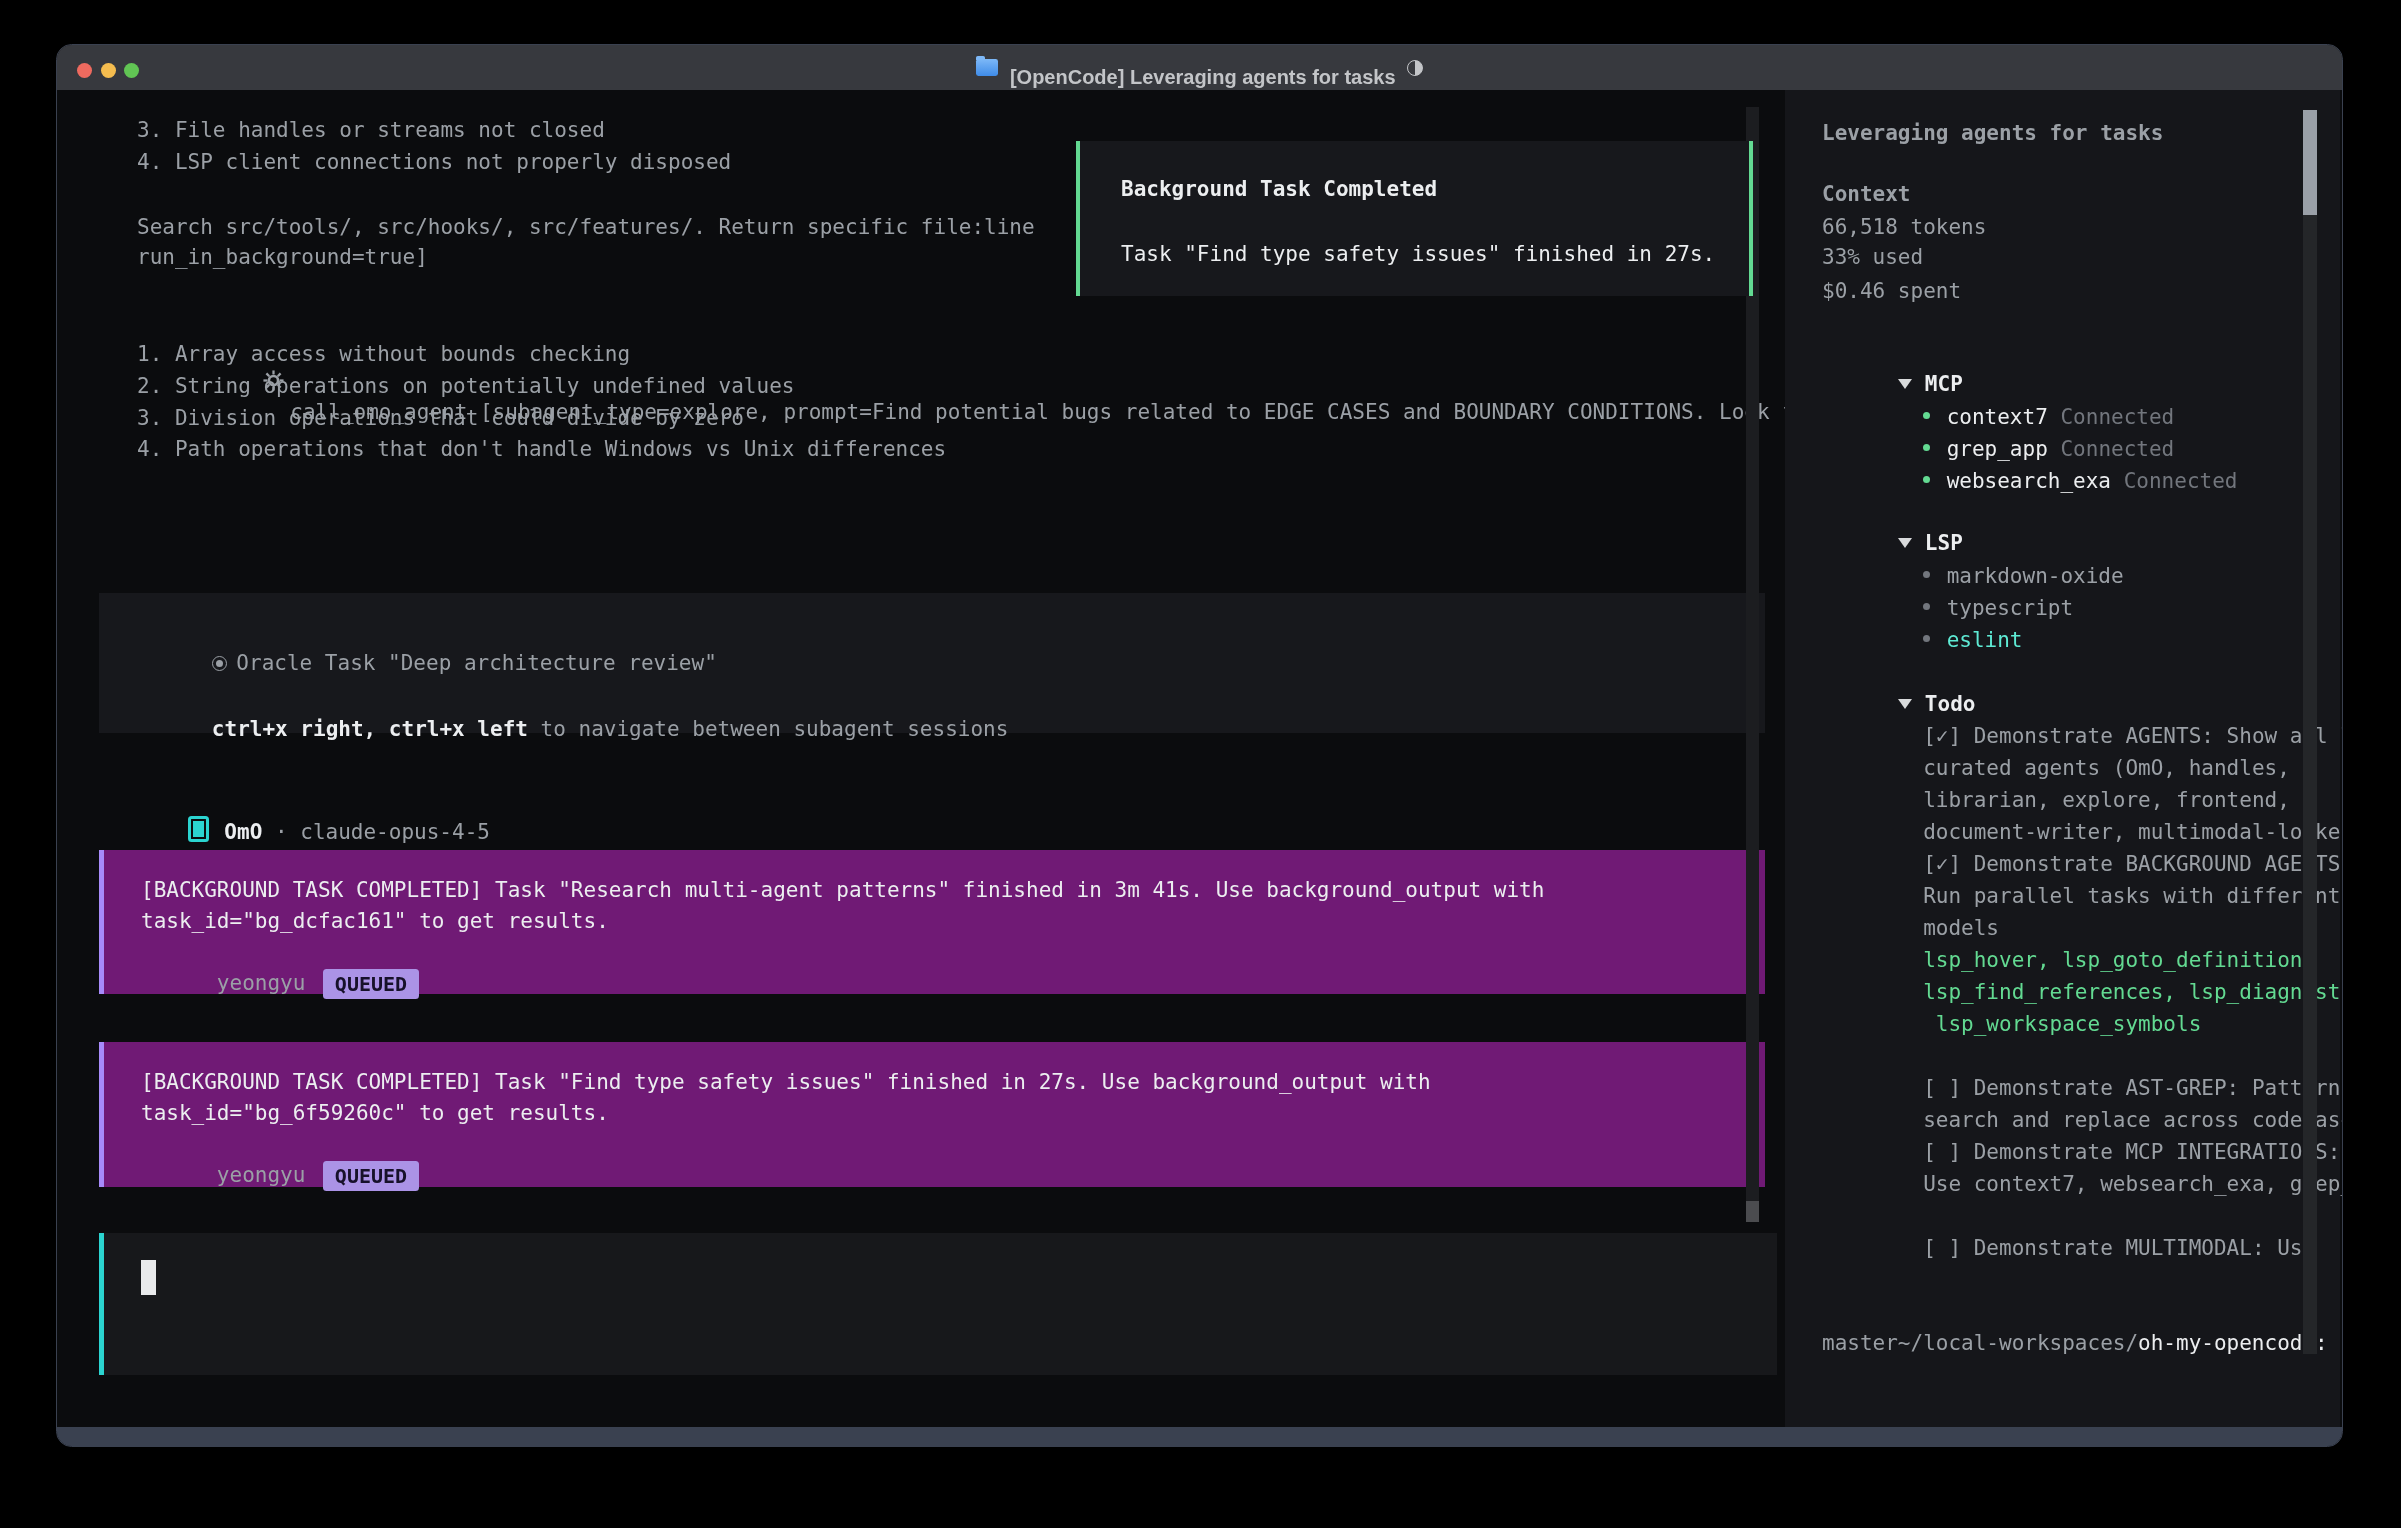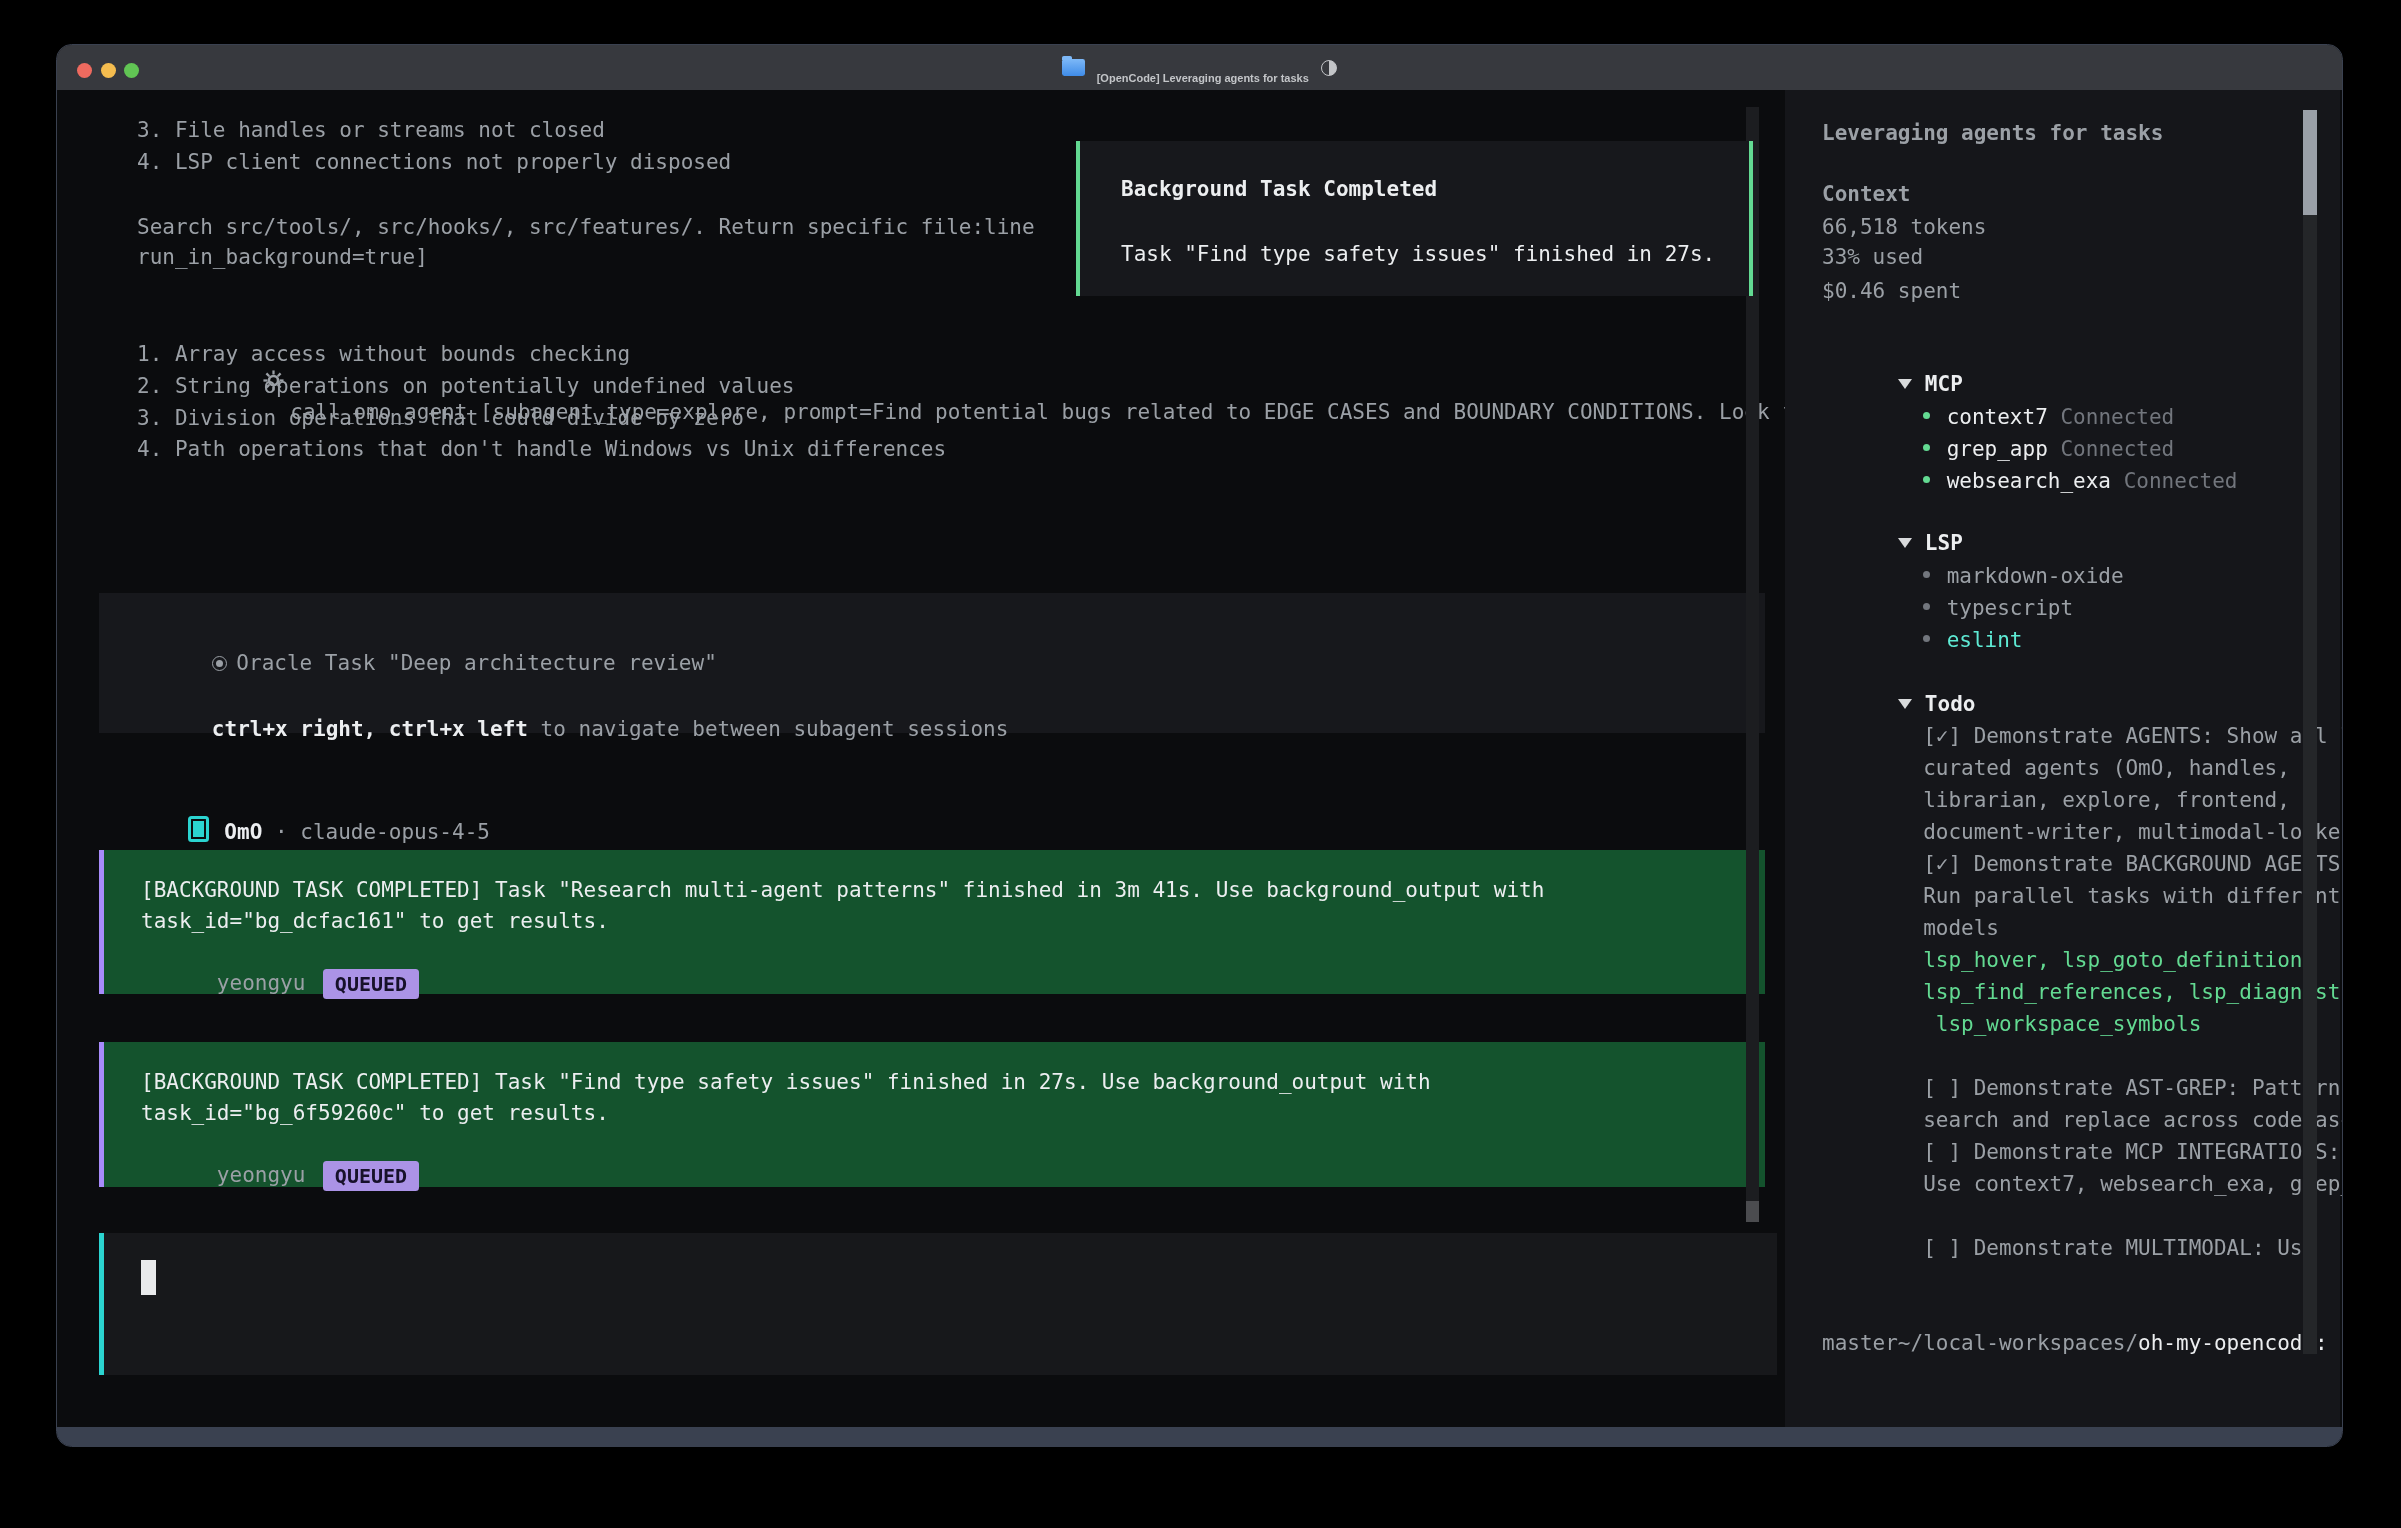--- a/index.html
+++ b/index.html
@@ -7,33 +7,33 @@
           border:1.8px solid #3a4150;border-radius:15.4px;box-sizing:border-box;overflow:hidden;}
   #titlebar{position:absolute;left:0;top:0;width:100%;height:45px;background:#37393e;
             display:flex;align-items:center;justify-content:center;gap:11.8px;}
   .tl{position:absolute;top:17.7px;width:15.4px;height:15.4px;border-radius:50%;}
   #tl-close{left:20px;background:#ee6a5f;}
   #tl-min{left:44px;background:#f5bd4f;}
   #tl-max{left:67px;background:#61c554;}
   .folder{width:22.5px;height:16.5px;border-radius:2.4px;background:linear-gradient(180deg,#7db8f7,#3f8ce8);position:relative;}
   .folder:before{content:"";position:absolute;left:0;top:-3.5px;width:9.5px;height:4.7px;border-radius:1.8px 1.8px 0 0;
                  background:#7db8f7;}
-  #title-text{font-family:"Liberation Sans","DejaVu Sans",sans-serif;font-weight:bold;font-size:11px;color:#c3c5c8;margin-top:20px;}
+  #title-text{font-family:"Liberation Sans","DejaVu Sans",sans-serif;font-weight:bold;font-size:20px;color:#c3c5c8;margin-top:20px;}
   .halfmoon{width:14px;height:14px;border-radius:50%;border:1.8px solid #c3c5c8;
             background:linear-gradient(90deg,transparent 50%,#c3c5c8 50%);}
   
   .ln{position:absolute;left:80px;white-space:pre;font-family:"DejaVu Sans Mono","DejaVu Sans",monospace;
       font-size:21px;line-height:31px;color:#9ba0a6;}
   .white{color:#eceef0;}
   .bold{font-weight:bold;}
   .dim{color:#72767d;}
   .teal{color:#2bd4d0;}
   
   .panel{position:absolute;left:42px;width:1666px;background:#17181c;box-sizing:border-box;}
-  .taskbox{position:absolute;left:42px;width:1666px;background:#14532d;border-left:5.9px solid #a78bfa;box-sizing:border-box;}
+  .taskbox{position:absolute;left:42px;width:1666px;background:#701a75;border-left:5.9px solid #a78bfa;box-sizing:border-box;}
   .inln{position:absolute;left:37px;white-space:pre;font-family:"DejaVu Sans Mono","DejaVu Sans",monospace;
         font-size:21px;line-height:31px;}
   .badge{display:inline-block;margin-left:17.7px;padding:2.4px 11.8px;border-radius:3.5px;background:#ab93e6;
          color:#17112a;font-weight:bold;font-size:20px;line-height:26px;vertical-align:middle;}
   
   #toast{position:absolute;left:1019px;top:96px;width:677px;height:155px;background:#17181c;
          border-left:4.1px solid #63da92;border-right:4.1px solid #63da92;box-sizing:border-box;z-index:12;}
   
   .gear-icon{display:inline-block;vertical-align:-3px;margin-right:5.9px;}
   .fisheye{display:inline-block;width:13px;height:13px;border:1.8px solid #9ba0a6;border-radius:50%;

